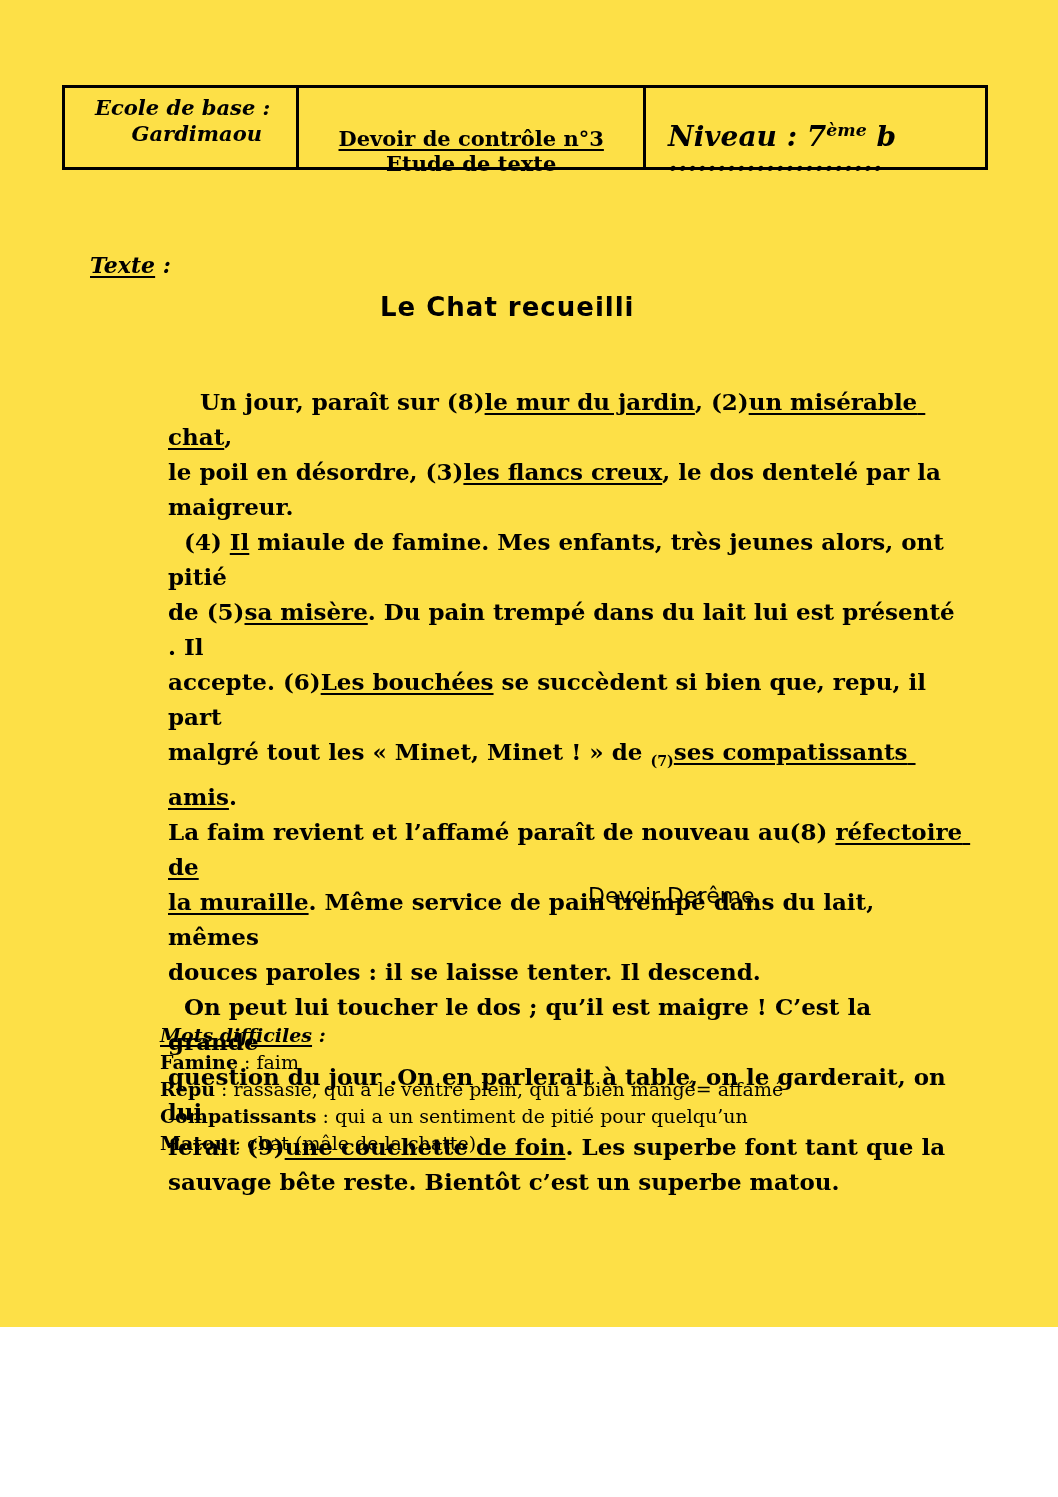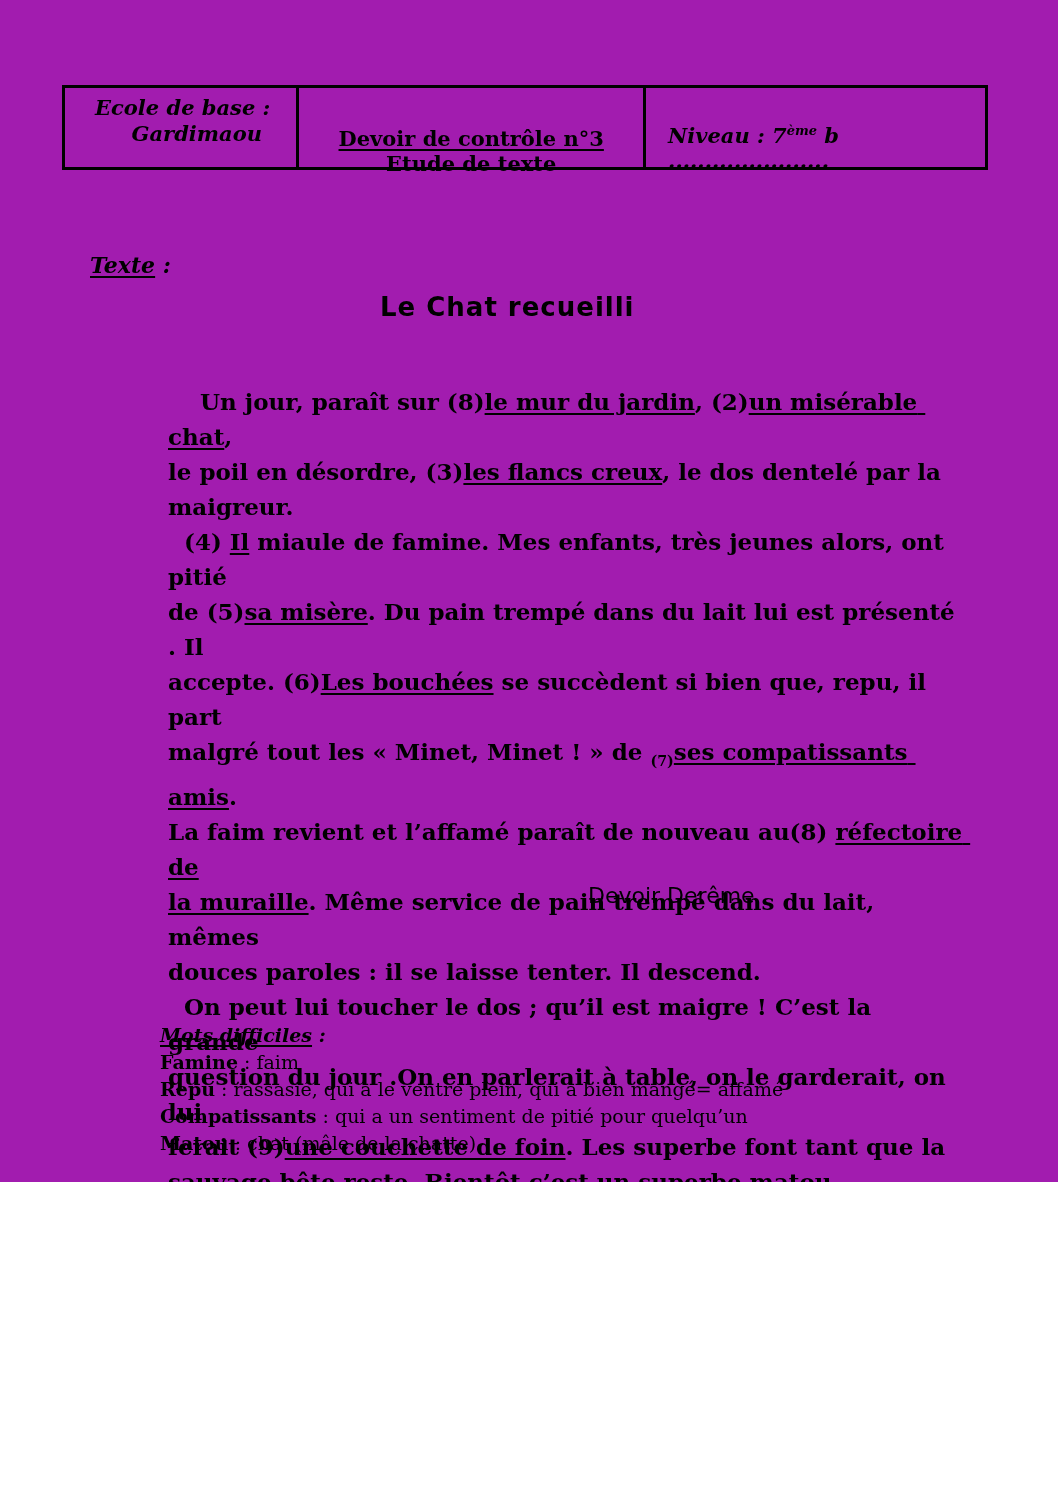--- a/index.html
+++ b/index.html
@@ -1,19 +1,19 @@
 <!DOCTYPE html>
 <html><head>
 <meta charset="utf-8">
 <style>
   html,body{margin:0;padding:0;background:#ffffff;}
   .page{
     position:relative;
-    width:1058px;height:1182px;
-    background:#a21caf;
+    width:1058px;height:1327px;
+    background:#fde047;
     font-family:"DejaVu Serif", serif;
     color:#000;
     overflow:hidden;
   }
   .tline{white-space:pre-wrap;}
   .u{text-decoration:underline;text-decoration-thickness:2px;text-underline-offset:3px;}
   .b{font-weight:bold;}
   .i{font-style:italic;}
   .sub{vertical-align:sub;font-size:0.62em;}
   .sup{vertical-align:super;font-size:0.62em;}
@@ -30,21 +30,21 @@
     padding:7px 0 0 30px;
   }
   .hdr-exam{
     width:348px;border-right:3px solid #000;
     font-weight:bold;font-size:21px;line-height:25px;
     text-align:center;padding-top:38px;
   }
   .hdr-exam .tline:first-child span{text-decoration:underline;text-decoration-thickness:2px;text-underline-offset:3px;}
   .hdr-level{
     width:340px;
-    font-weight:bold;font-style:italic;font-size:21px;line-height:25px;
+    font-weight:bold;font-style:italic;font-size:28px;line-height:25px;
     padding:30px 0 0 22px;
   }
 
   .texte-label{
     position:absolute;left:90px;top:252px;
     font-size:22px;line-height:26px;
   }
 
   .doc-title{
     position:absolute;left:380px;top:292px;

